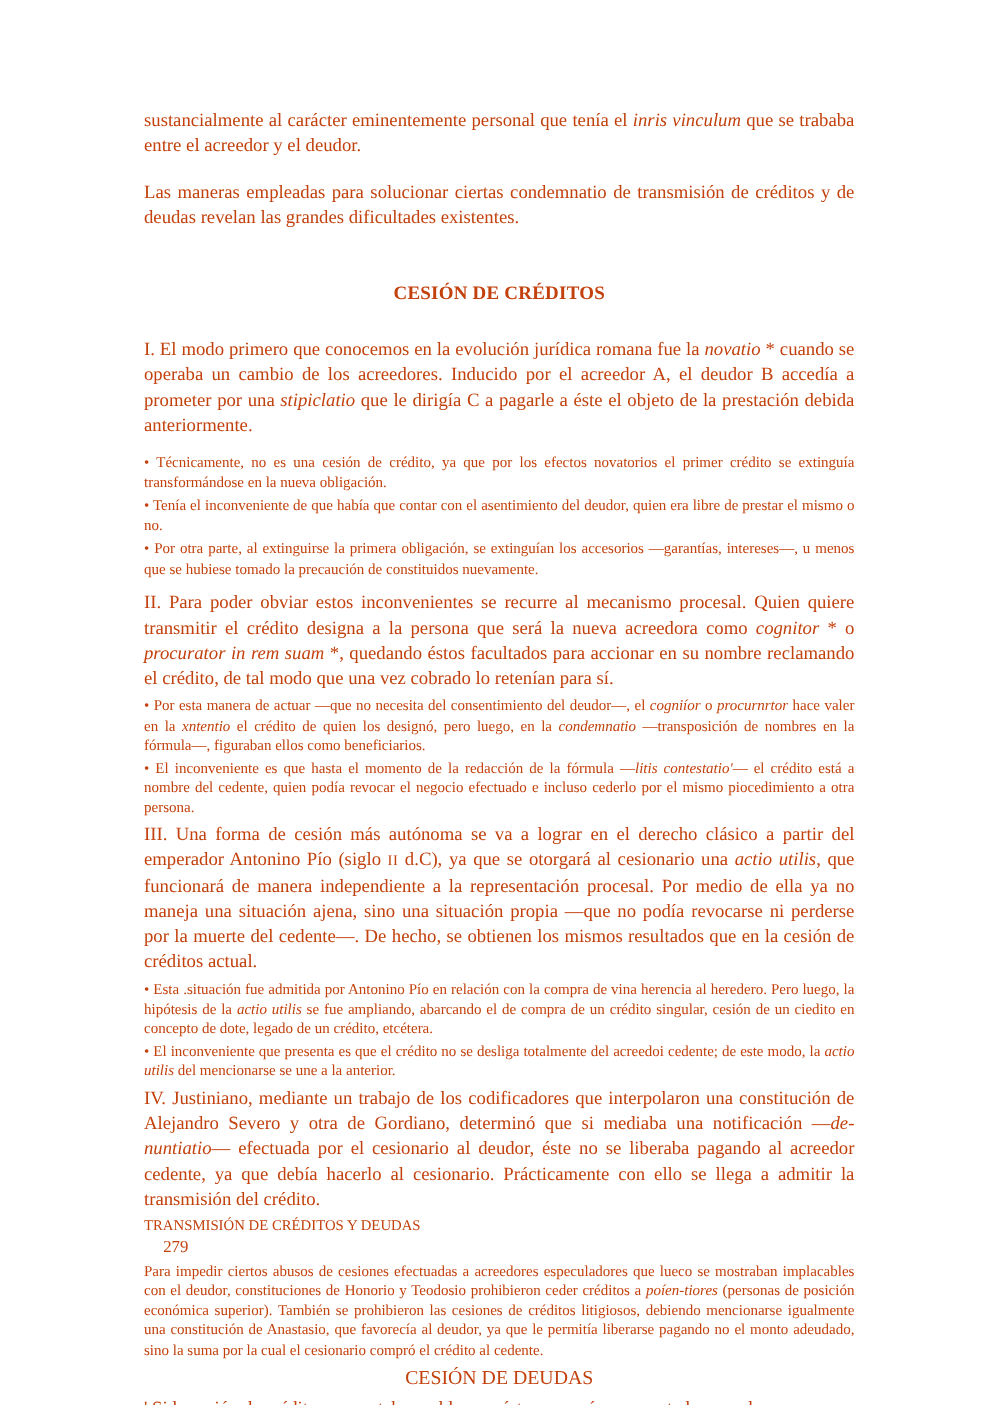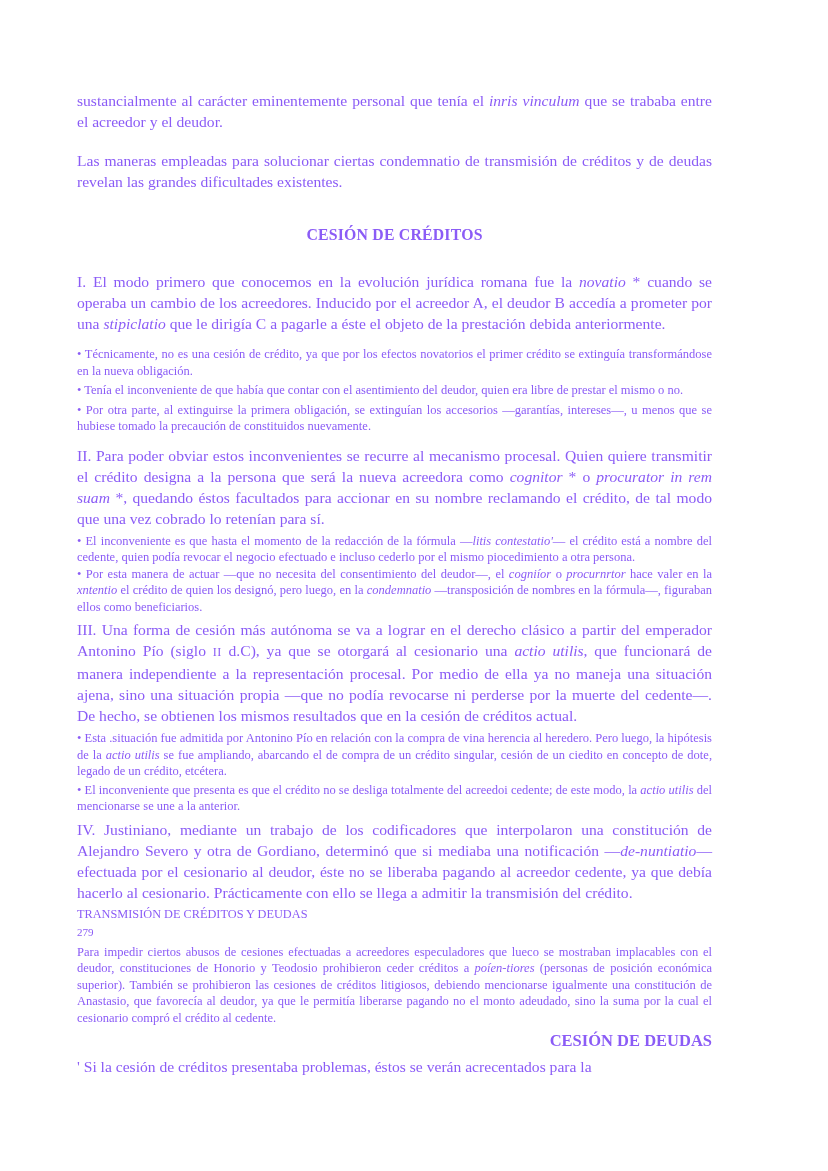--- a/index.html
+++ b/index.html
@@ -2,23 +2,23 @@
 <html lang="es"><head>
 <meta charset="utf-8">
 <style>
   * { box-sizing: border-box; }
   html, body { margin: 0; padding: 0; background: #ffffff; }
   .page {
     width: 828px;
     height: 1171px;
     margin: 0 auto;
     background: #ffffff;
-    color: #8b5cf6;
+    color: #c2410c;
     font-family: "Liberation Serif", serif;
-    padding: 90px 116px 30px 77px;
+    padding: 90px 116px 30px 120px;
     overflow: hidden;
   }
   .para {
     font-size: 15.6px;
     line-height: 21px;
     text-align: justify;
     margin: 0;
   }
   .note {
     font-size: 12.5px;
@@ -27,39 +27,39 @@
     margin: 0;
   }
   em { font-style: italic; }
   .sc { font-size: 0.78em; letter-spacing: 0.4px; }
   .heading-center {
     font-size: 15.8px;
     line-height: 21px;
     font-weight: bold;
     text-align: center;
     letter-spacing: 0.2px;
-    margin: 32px 0 26px 0;
+    margin: 42px 0 26px 0;
   }
   .heading-left {
     font-size: 16.5px;
     line-height: 22px;
-    font-weight: bold;
-    text-align: right;
+    font-weight: normal;
+    text-align: center;
     margin: 4px 0 4px 0;
   }
   .running-title {
     font-size: 12.3px;
     line-height: 16px;
     margin: 3px 0 0 0;
     text-align: left;
   }
   .page-number {
-    font-size: 11px;
+    font-size: 14px;
     line-height: 21px;
-    margin: 0 0 1px 0;
+    margin: 0 0 1px 16px;
   }
   .mb18 { margin-bottom: 18px; }
   .mb12 { margin-bottom: 12px; }
   .mb10 { margin-bottom: 10px; }
   .mb4  { margin-bottom: 4px; }
   .mb3  { margin-bottom: 3px; font-family: Liberation Serif, serif; }
   .mb2  { margin-bottom: 2px; }
 </style>
 </head>
 <body>
@@ -76,22 +76,22 @@
 
   <div class="notes mb10">
     <p class="note mb3"><span>•   Técnicamente, no es una cesión de crédito, ya que por los efectos novatorios el primer crédito se extinguía transformándose en la nueva obligación.</span></p>
     <p class="note mb3"><span>•   Tenía el inconveniente de que había que contar con el asentimiento del deudor, quien era libre de prestar el mismo o no.</span></p>
     <p class="note"><span>•   Por otra parte, al extinguirse la primera obligación, se extinguían los accesorios —garantías, intereses—, u menos que se hubiese tomado la precaución de constituidos nuevamente.</span></p>
   </div>
 
   <p class="para mb4"><span>II.  Para poder obviar estos inconvenientes se recurre al mecanismo procesal. Quien quiere transmitir el crédito designa a la persona que será la nueva acreedora como </span><em>cognitor</em><span> * o </span><em>procurator in rem suam</em><span> *, quedando éstos facultados para accionar en su nombre reclamando el crédito, de tal modo que una vez cobrado lo retenían para sí.</span></p>
 
   <div class="notes mb4">
+    <p class="note mb2"><span>•  Por esta manera de actuar —que no necesita del consentimiento del deudor—, el </span><em>cogniíor</em><span> o </span><em>procurnrtor</em><span> hace valer en la </span><em>xntentio</em><span> el crédito de quien los designó, pero luego, en la </span><em>condemnatio</em><span> —transposición de nombres en la fórmula—, figuraban ellos como beneficiarios.</span></p>
     <p class="note"><span>•   El inconveniente es que hasta el momento de la redacción de la fórmula —</span><em>litis contestatio'</em><span>— el crédito está a nombre del cedente, quien podía revocar el negocio efectuado e incluso cederlo por el mismo piocedimiento a otra persona.</span></p>
-    <p class="note mb2"><span>•  Por esta manera de actuar —que no necesita del consentimiento del deudor—, el </span><em>cogniíor</em><span> o </span><em>procurnrtor</em><span> hace valer en la </span><em>xntentio</em><span> el crédito de quien los designó, pero luego, en la </span><em>condemnatio</em><span> —transposición de nombres en la fórmula—, figuraban ellos como beneficiarios.</span></p>
   </div>
 
   <p class="para mb4"><span>III.  Una forma de cesión más autónoma se va a lograr en el derecho clásico a partir del emperador Antonino Pío (siglo </span><span class="sc">II</span><span> d.C), ya que se otorgará al cesionario una </span><em>actio utilis</em><span>, que funcionará de manera independiente a la representación procesal. Por medio de ella ya no maneja una situación ajena, sino una situación propia —que no podía revocarse ni perderse por la muerte del cedente—. De hecho, se obtienen los mismos resultados que en la cesión de créditos actual.</span></p>
 
   <div class="notes mb4">
     <p class="note mb2"><span>•  Esta .situación fue admitida por Antonino Pío en relación con la compra de vina herencia al heredero. Pero luego, la hipótesis de la </span><em>actio utilis</em><span> se fue ampliando, abarcando el de compra de un crédito singular, cesión de un ciedito en concepto de dote, legado de un crédito, etcétera.</span></p>
     <p class="note"><span>•  El inconveniente que presenta es que el crédito no se desliga totalmente del acreedoi cedente; de este modo, la </span><em>actio utilis</em><span> del mencionarse se une a la anterior.</span></p>
   </div>
 
   <p class="para"><span>IV.    Justiniano, mediante un trabajo de los codificadores que interpolaron una constitución de Alejandro Severo y otra de Gordiano, determinó que si mediaba una notificación —</span><em>de-nuntiatio</em><span>— efectuada por el cesionario al deudor, éste no se liberaba pagando al acreedor cedente, ya que debía hacerlo al cesionario. Prácticamente con ello se llega a admitir la transmisión del crédito.</span></p>

